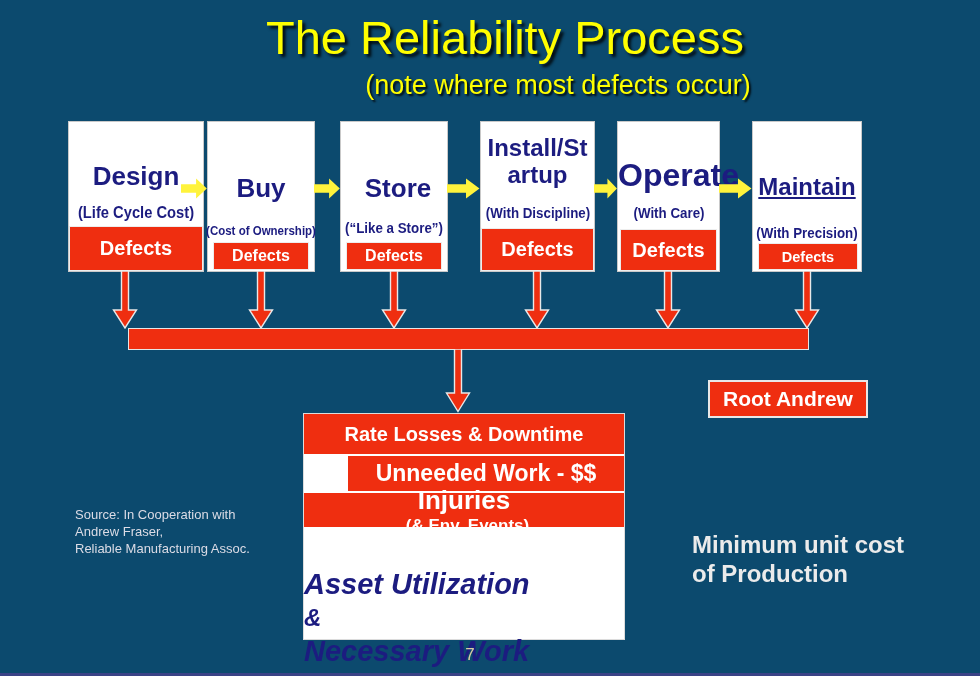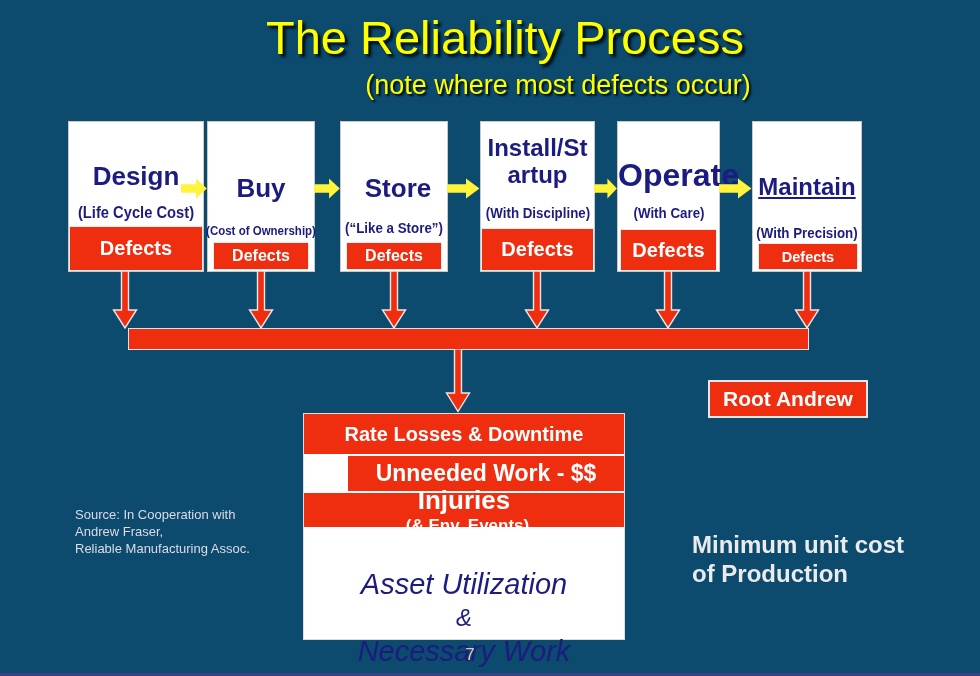--- a/index.html
+++ b/index.html
@@ -97,21 +97,21 @@
   .impact-bar{
     background:#EF2E10;color:#FFFFFF;font-weight:bold;
     display:flex;align-items:center;justify-content:center;
     margin-bottom:2px;
   }
   .impact-bar.b1{height:40px;font-size:20px;}
   .impact-bar.b2{height:35px;font-size:23px;margin-left:44px;}
   .impact-bar.b3{height:34px;font-size:26px;flex-direction:column;}
   .impact-bar .suffix{font-size:17px;font-weight:bold;margin-left:7px;}
   .asset-area{
-    text-align:center;color:#1C1C80;font-weight:normal;font-style:italic;
+    color:#1C1C80;font-weight:bold;font-style:italic;
     padding-top:6px;line-height:1.25;margin-top:33px;
   }
   .asset-line1,.asset-line3{font-size:29px;}
   .asset-line2{font-size:24px;line-height:1.3;}
   
   .root-causes{
     position:absolute;left:708px;top:380px;width:160px;height:38px;
     background:#EF2E10;border:2px solid #E8E8E8;box-sizing:border-box;
     display:flex;align-items:center;justify-content:center;
     color:#FFFFFF;font-weight:bold;font-size:21px;

